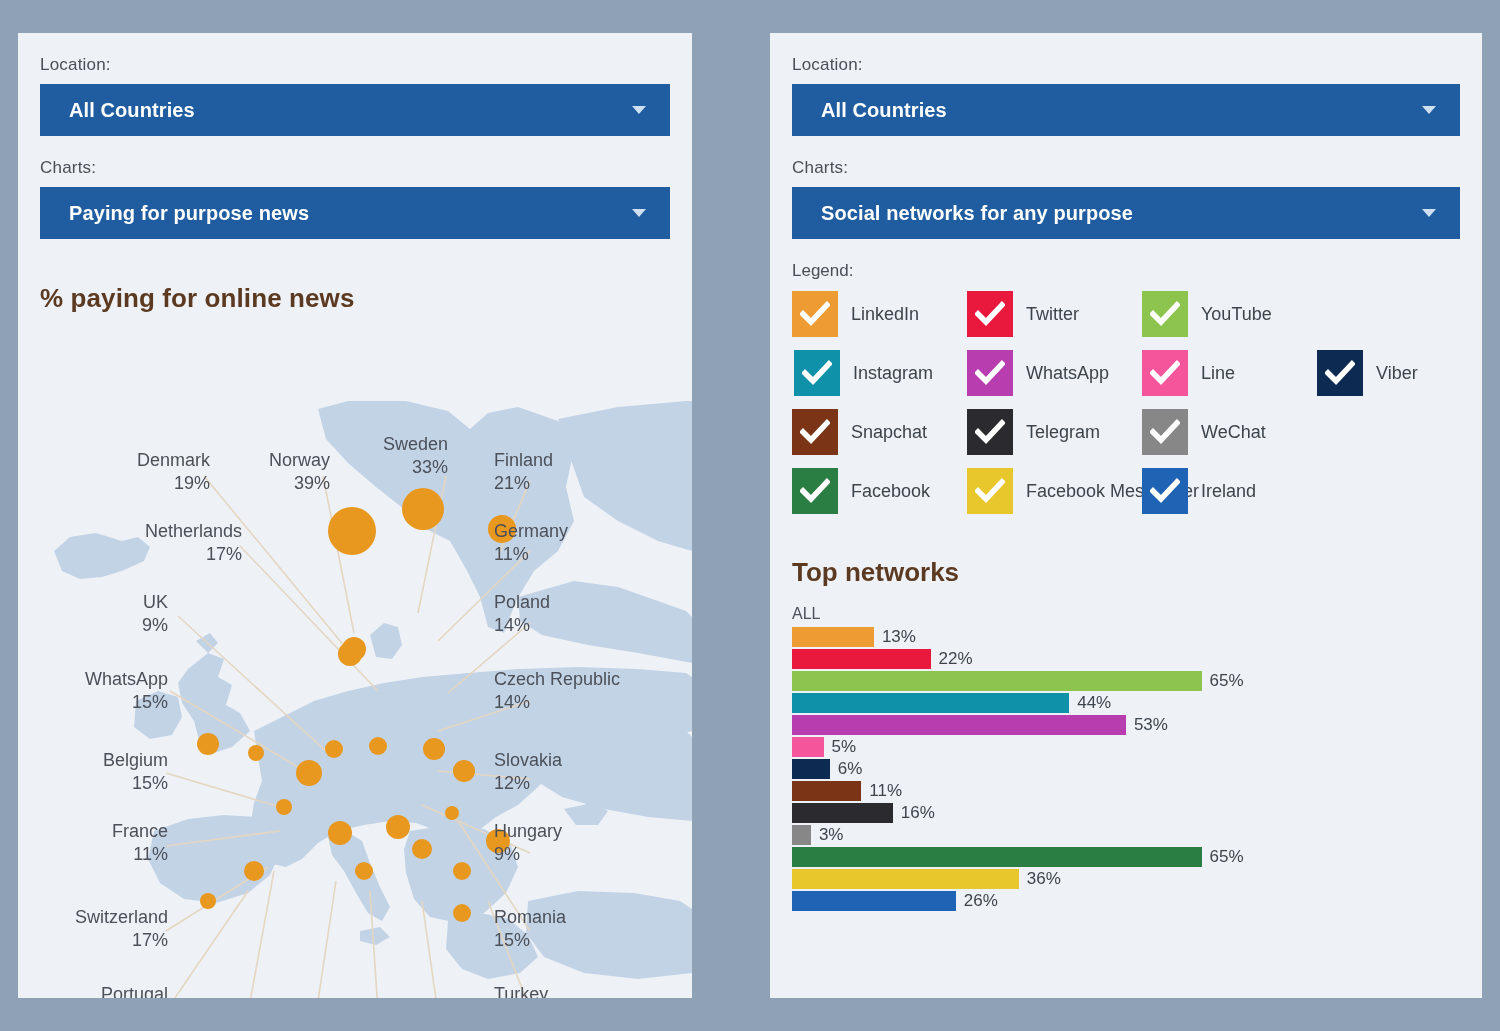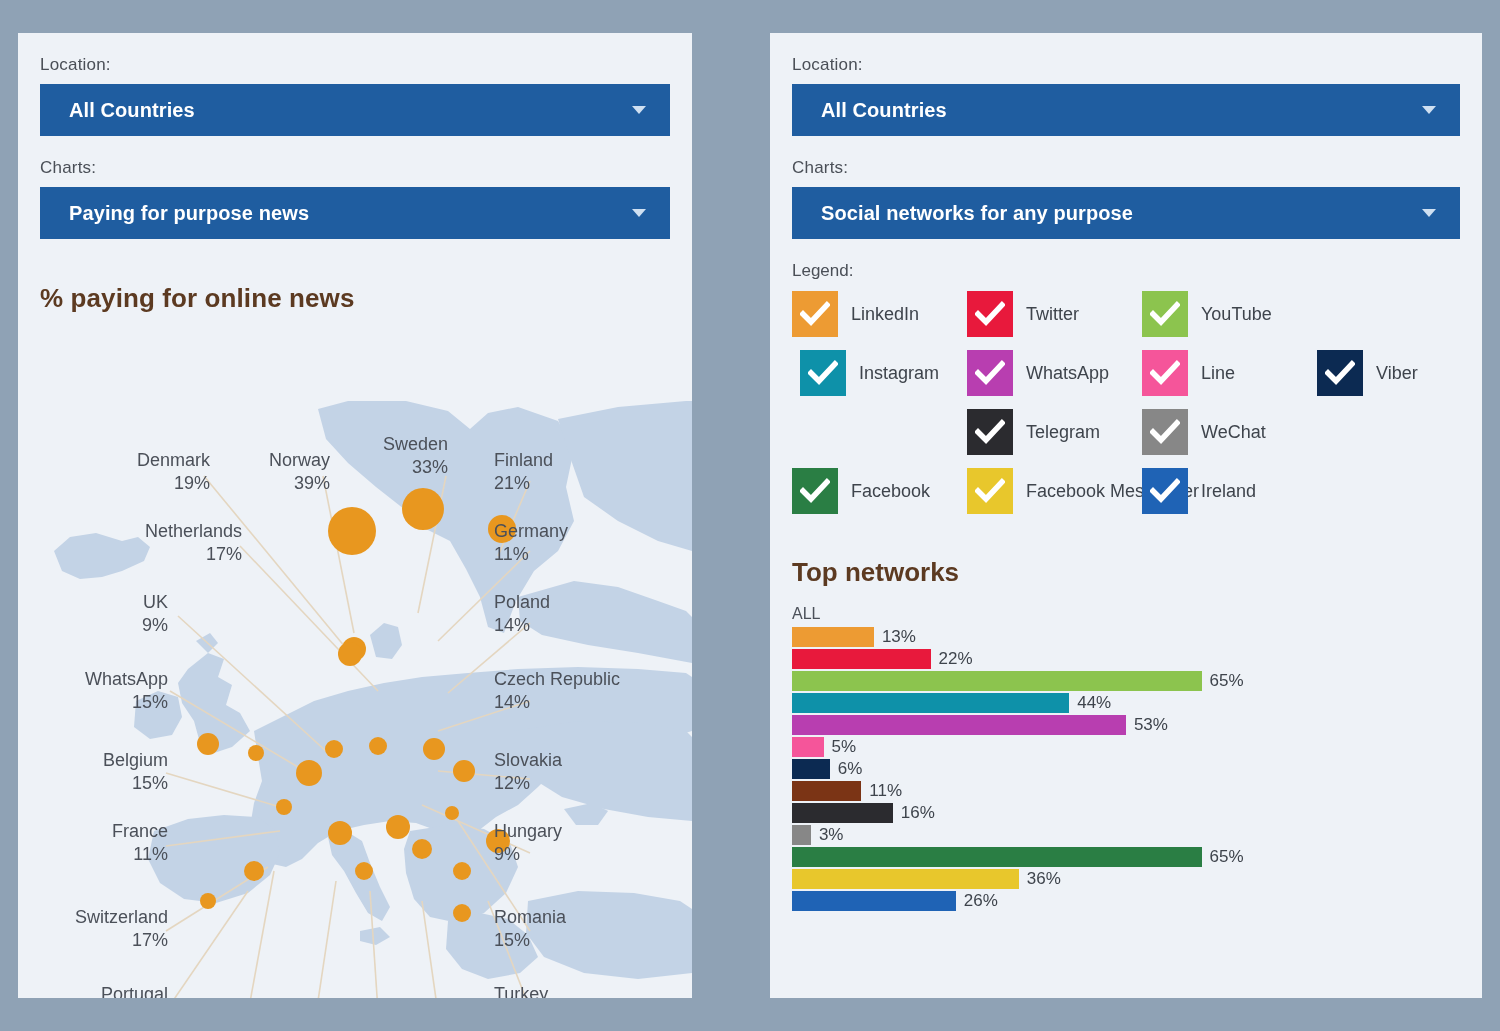--- a/index.html
+++ b/index.html
@@ -405,21 +405,21 @@
             <div class="legend-item" style="position: absolute; left: 350px; top: 0px;">
               <span class="swatch" style="background:#8cc44e">
                 <svg width="30" height="26" viewBox="0 0 30 26">
                   <path d="M3 13 L11 21 L27 4" stroke="#ffffff" stroke-width="5.5" fill="none" stroke-linecap="square"></path>
                 </svg>
               </span>
               <span class="legend-text">YouTube</span>
             </div>
           </div>
           <div class="legend-row">
-            <div class="legend-item" style="position: absolute; left: 8px; top: 59px;">
+            <div class="legend-item" style="position: absolute; left: 2px; top: 59px;">
               <span class="swatch" style="background:#0e91a9">
                 <svg width="30" height="26" viewBox="0 0 30 26">
                   <path d="M3 13 L11 21 L27 4" stroke="#ffffff" stroke-width="5.5" fill="none" stroke-linecap="square"></path>
                 </svg>
               </span>
               <span class="legend-text">Instagram</span>
             </div>
             <div class="legend-item" style="position: absolute; left: 175px; top: 59px;">
               <span class="swatch" style="background:#b83eb0">
                 <svg width="30" height="26" viewBox="0 0 30 26">
@@ -439,20 +439,28 @@
             <div class="legend-item" style="position: absolute; left: 525px; top: 59px;">
               <span class="swatch" style="background:#0c2a52">
                 <svg width="30" height="26" viewBox="0 0 30 26">
                   <path d="M3 13 L11 21 L27 4" stroke="#ffffff" stroke-width="5.5" fill="none" stroke-linecap="square"></path>
                 </svg>
               </span>
               <span class="legend-text">Viber</span>
             </div>
           </div>
           <div class="legend-row">
+            <div class="legend-item" style="position: absolute; left: 0px; top: 118px;">
+              <span class="swatch" style="background:#7b3415">
+                <svg width="30" height="26" viewBox="0 0 30 26">
+                  <path d="M3 13 L11 21 L27 4" stroke="#ffffff" stroke-width="5.5" fill="none" stroke-linecap="square"></path>
+                </svg>
+              </span>
+              <span class="legend-text">Snapchat</span>
+            </div>
             <div class="legend-item" style="position: absolute; left: 175px; top: 118px;">
               <span class="swatch" style="background:#2b2b2f">
                 <svg width="30" height="26" viewBox="0 0 30 26">
                   <path d="M3 13 L11 21 L27 4" stroke="#ffffff" stroke-width="5.5" fill="none" stroke-linecap="square"></path>
                 </svg>
               </span>
               <span class="legend-text">Telegram</span>
             </div>
             <div class="legend-item" style="position: absolute; left: 350px; top: 118px;">
               <span class="swatch" style="background:#878787">

